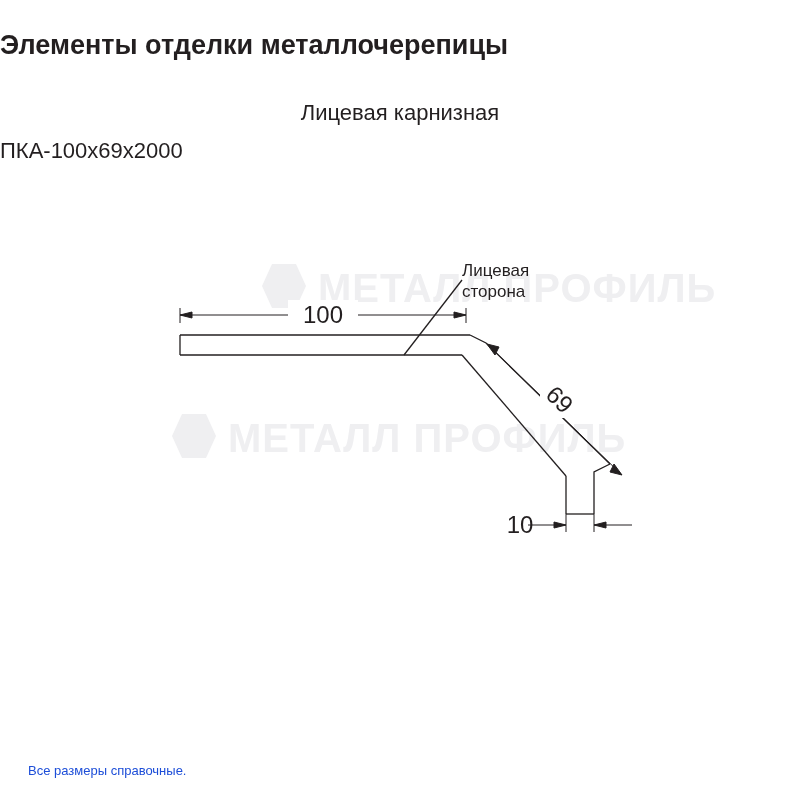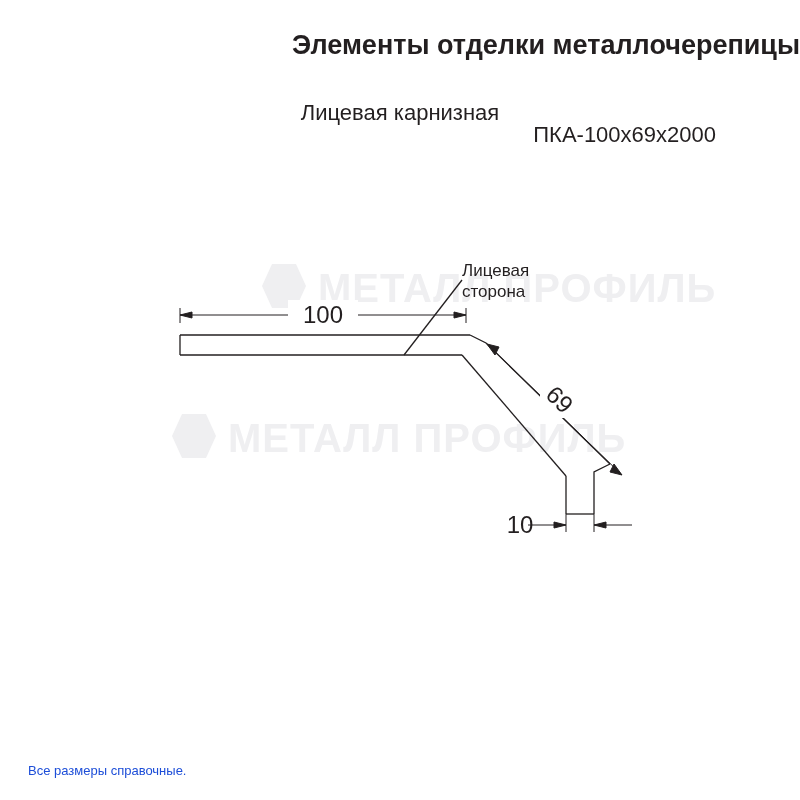--- a/index.html
+++ b/index.html
@@ -18,41 +18,41 @@
   .page {
     position: relative;
     width: 800px;
     height: 800px;
   }
   .title {
     position: absolute;
     top: 30px;
     left: 0;
     width: 800px;
-    text-align: right;
+    text-align: left;
     font-size: 27px;
     font-weight: bold;
     letter-spacing: 0px;
     color: #231f20;
   }
   .subtitle {
     position: absolute;
     top: 100px;
     left: 0;
     width: 800px;
     text-align: center;
     font-size: 22px;
     color: #231f20;
   }
   .code {
     position: absolute;
-    top: 122px;
+    top: 138px;
     left: 0;
     width: 716px;
-    text-align: right;
+    text-align: left;
     font-size: 22px;
     color: #231f20;
   }
   .drawing {
     position: absolute;
     top: 180px;
     left: 0;
     width: 800px;
     height: 430px;
   }

